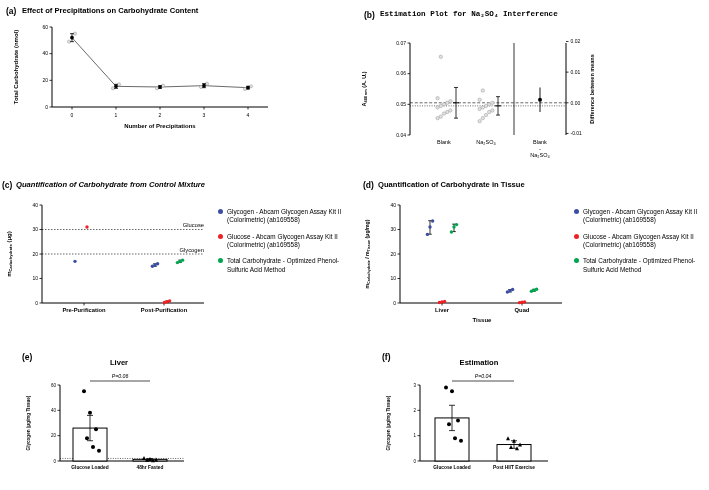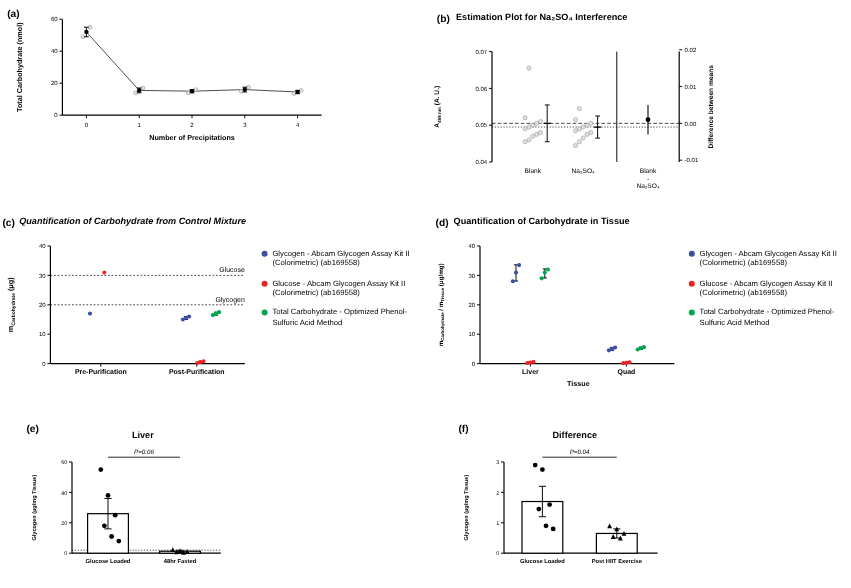--- a/index.html
+++ b/index.html
@@ -15,21 +15,21 @@
   .legend-item{display:flex;gap:4px;align-items:flex-start;}
   .legend-marker{width:5px;height:5px;border-radius:50%;flex:0 0 auto;margin-top:1px;}
   .legend-text{font-size:6.4px;line-height:1.3;}
 
   #panel-a{left:6px;top:4px;width:290px;height:170px;}
   #panel-a .ptitle{margin:2px 0 0 16px;width:240px;}
   #panel-a svg{margin-top:4px;}
 
   #panel-b{left:352px;top:4px;width:330px;height:180px;}
   #panel-b .plabel{left:12px;top:6px;}
-  #panel-b .ptitle{margin:6px 0 16px 28px;width:280px;}
+  #panel-b .ptitle{margin:6px 0 16px 28px;width:280px;font-family:Liberation Mono, monospace;}
   #panel-b svg{margin-top:2px;}
 
   #panel-c{left:2px;top:178px;width:350px;height:168px;}
   #panel-c .ptitle{margin:2px 0 0 14px;width:300px;font-style:italic;}
   #panel-c svg{margin-top:4px;}
   #panel-c .legend{left:216px;top:30px;width:128px;}
 
   #panel-d{left:360px;top:178px;width:349px;height:168px;}
   #panel-d .plabel{left:3px;}
   #panel-d .ptitle{margin:2px 0 2px 18px;width:300px;}
@@ -44,20 +44,21 @@
   #panel-f .ptitle{margin:8px 0 0 22px;width:150px;text-align:center;}
   #panel-f svg{margin-top:2px;}
 </style>
 </head>
 <body>
 
 <div class="figure">
 
   <section class="panel" id="panel-a">
     <span class="plabel">(a)</span>
+    <h3 class="ptitle">Effect of Precipitations on Carbohydrate Content</h3>
     <svg width="290" height="134" viewBox="0 0 290 134">
         <g>
           <line x1="46" y1="8" x2="46" y2="88" stroke="#000" stroke-width="1"></line>
           <line x1="46" y1="88" x2="262" y2="88" stroke="#000" stroke-width="1"></line>
           <line x1="43.5" y1="88" x2="46" y2="88" stroke="#000" stroke-width="0.8"></line>
           <text x="42" y="89.8" font-size="5" text-anchor="end" font-weight="normal" fill="#000">0</text>
           <line x1="43.5" y1="61.333333333333336" x2="46" y2="61.333333333333336" stroke="#000" stroke-width="0.8"></line>
           <text x="42" y="63.13333333333333" font-size="5" text-anchor="end" font-weight="normal" fill="#000">20</text>
           <line x1="43.5" y1="34.66666666666667" x2="46" y2="34.66666666666667" stroke="#000" stroke-width="0.8"></line>
           <text x="42" y="36.46666666666667" font-size="5" text-anchor="end" font-weight="normal" fill="#000">40</text>
@@ -366,21 +367,21 @@
         <path d="M 125 88.86 L 127 92.86 L 123 92.86 Z" fill="#000"></path>
         <path d="M 131 89.24 L 133 93.24 L 129 93.24 Z" fill="#000"></path>
         <text x="128" y="100" font-size="4.8" text-anchor="middle" font-weight="bold" fill="#000">48hr Fasted</text>
         <line x1="68" y1="12" x2="128" y2="12" stroke="#000" stroke-width="0.7"></line>
         <text x="98" y="9" font-size="5.2" text-anchor="middle" font-weight="normal" fill="#000" font-style="italic">P=0.06</text>
       </svg>
   </section>
 
   <section class="panel" id="panel-f">
     <span class="plabel">(f)</span>
-    <h3 class="ptitle">Difference</h3>
+    <h3 class="ptitle">Estimation</h3>
     <svg width="190" height="122" viewBox="0 0 190 122">
         <g>
           <line x1="38" y1="16" x2="38" y2="92" stroke="#000" stroke-width="1"></line>
           <line x1="38" y1="92" x2="166" y2="92" stroke="#000" stroke-width="1"></line>
           <line x1="35.5" y1="92" x2="38" y2="92" stroke="#000" stroke-width="0.8"></line>
           <text x="34" y="93.8" font-size="4.5" text-anchor="end" font-weight="normal" fill="#000">0</text>
           <line x1="35.5" y1="66.66666666666667" x2="38" y2="66.66666666666667" stroke="#000" stroke-width="0.8"></line>
           <text x="34" y="68.46666666666667" font-size="4.5" text-anchor="end" font-weight="normal" fill="#000">1</text>
           <line x1="35.5" y1="41.333333333333336" x2="38" y2="41.333333333333336" stroke="#000" stroke-width="0.8"></line>
           <text x="34" y="43.13333333333333" font-size="4.5" text-anchor="end" font-weight="normal" fill="#000">2</text>

